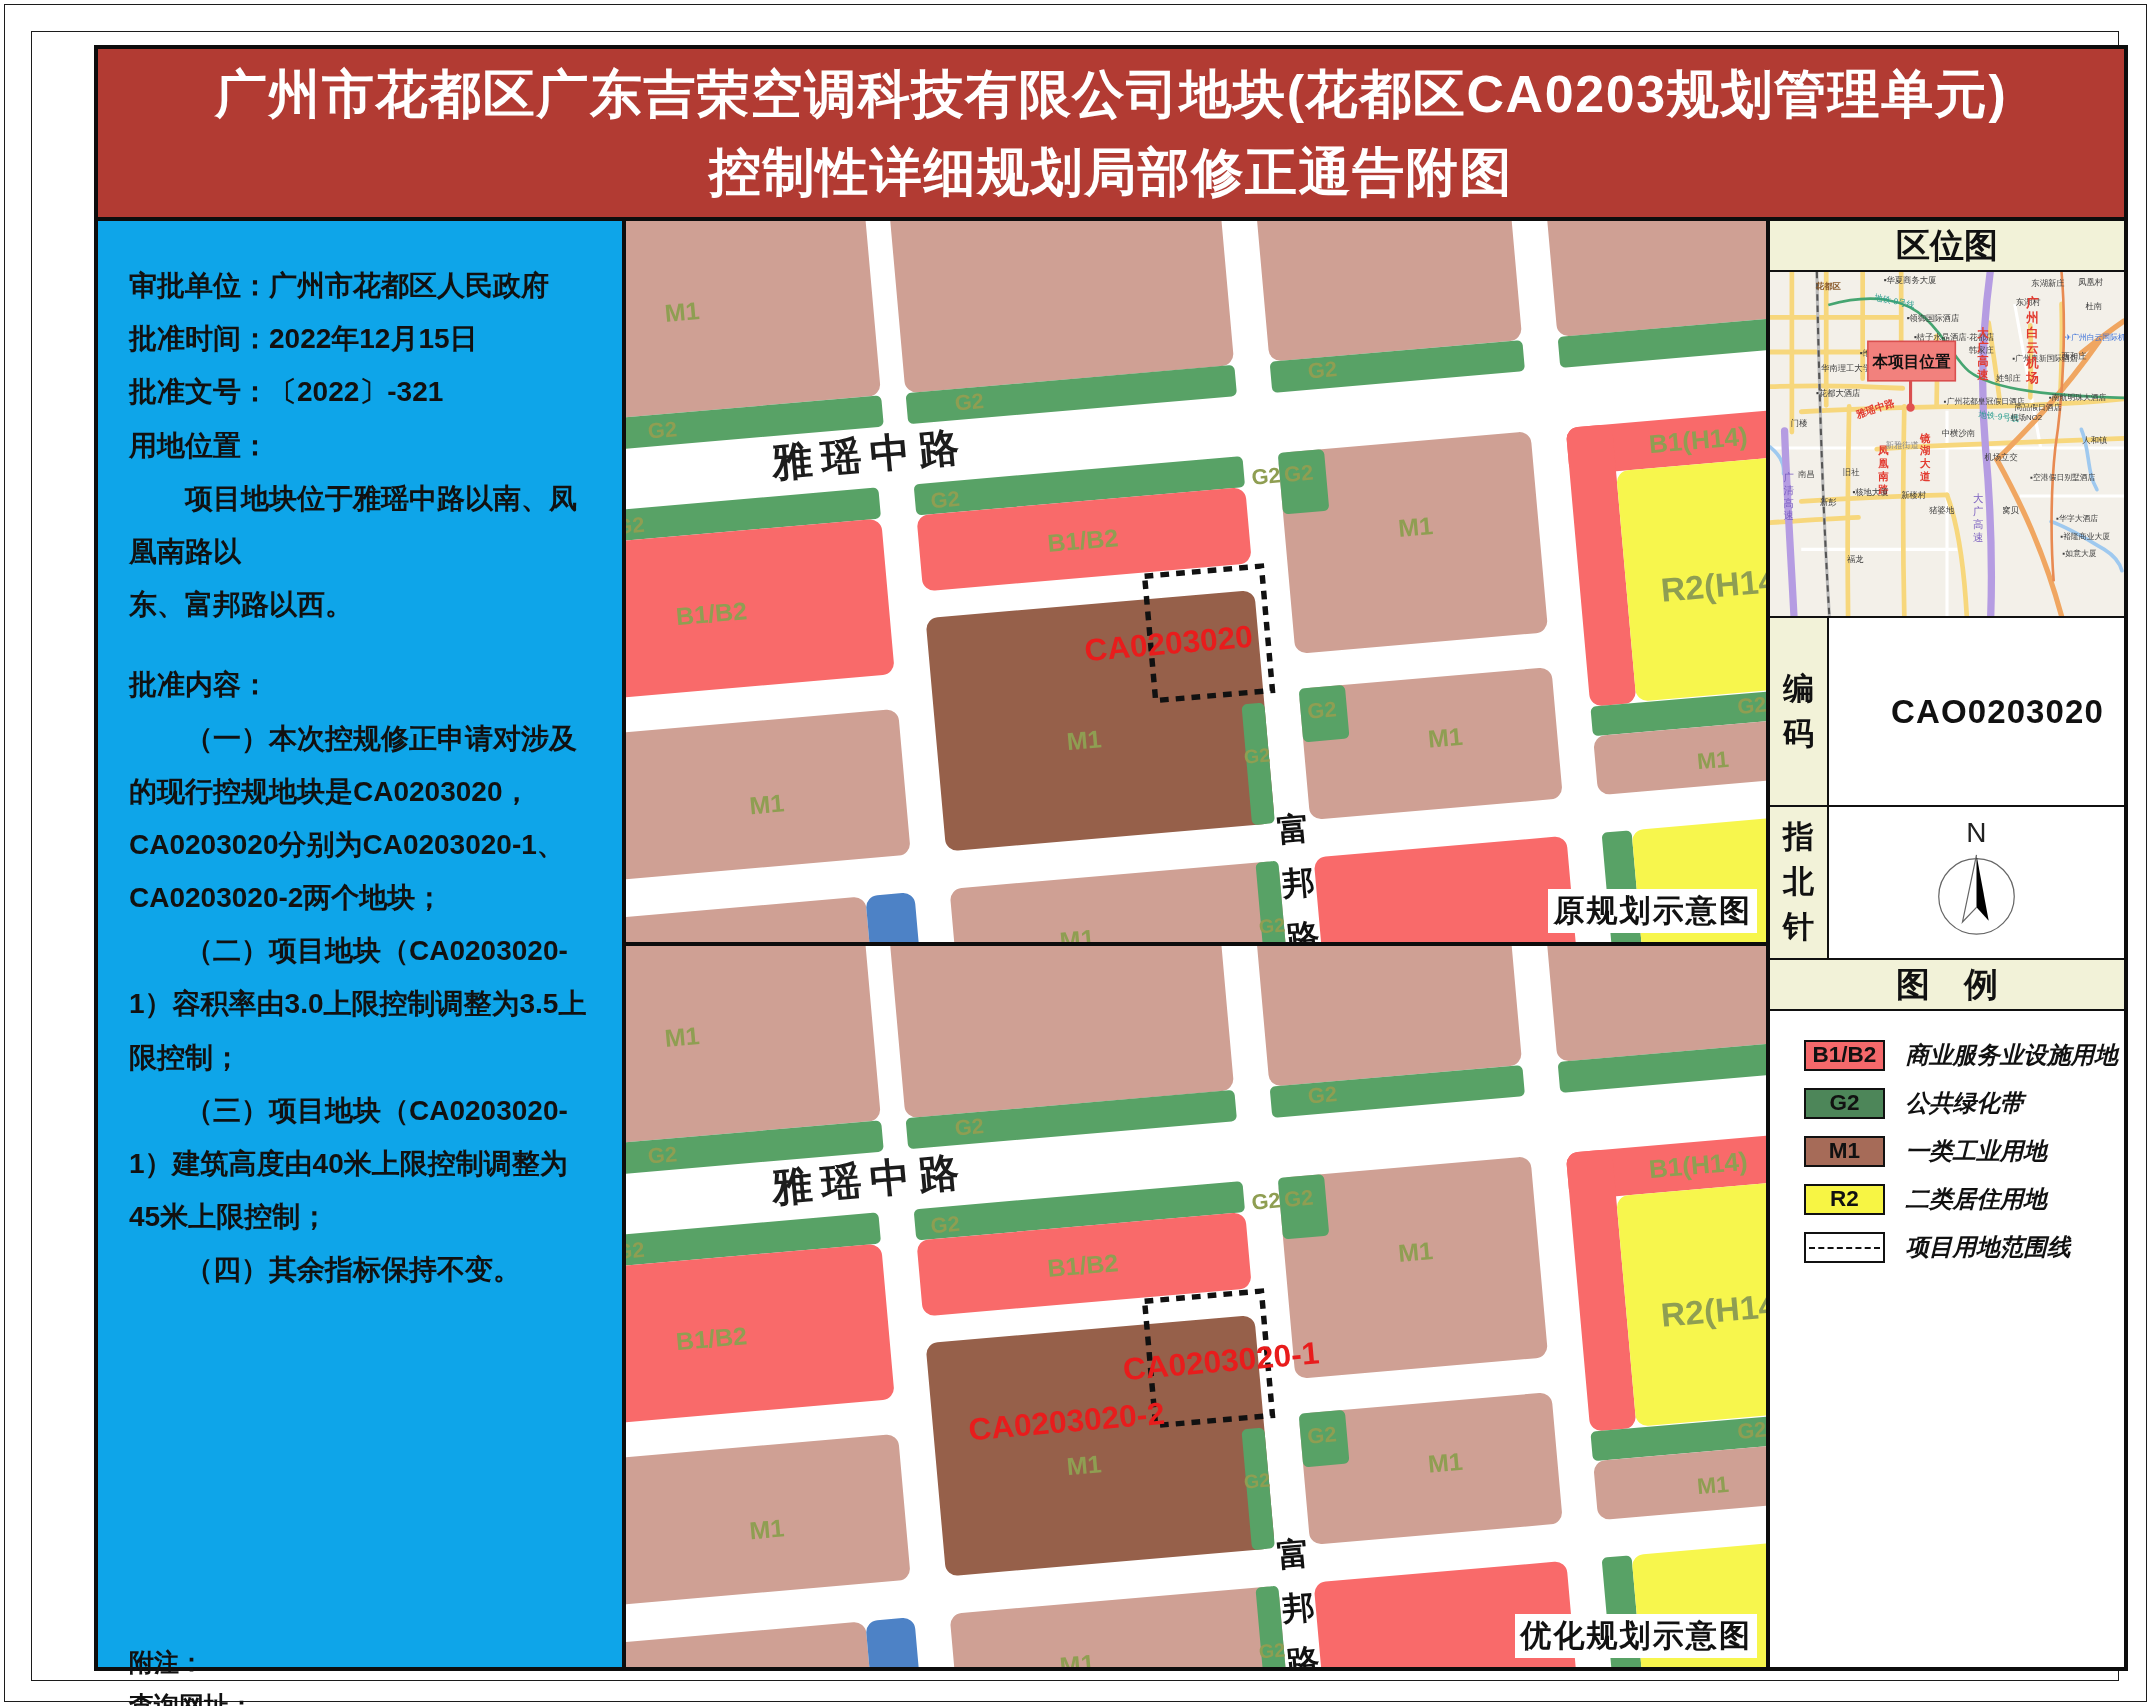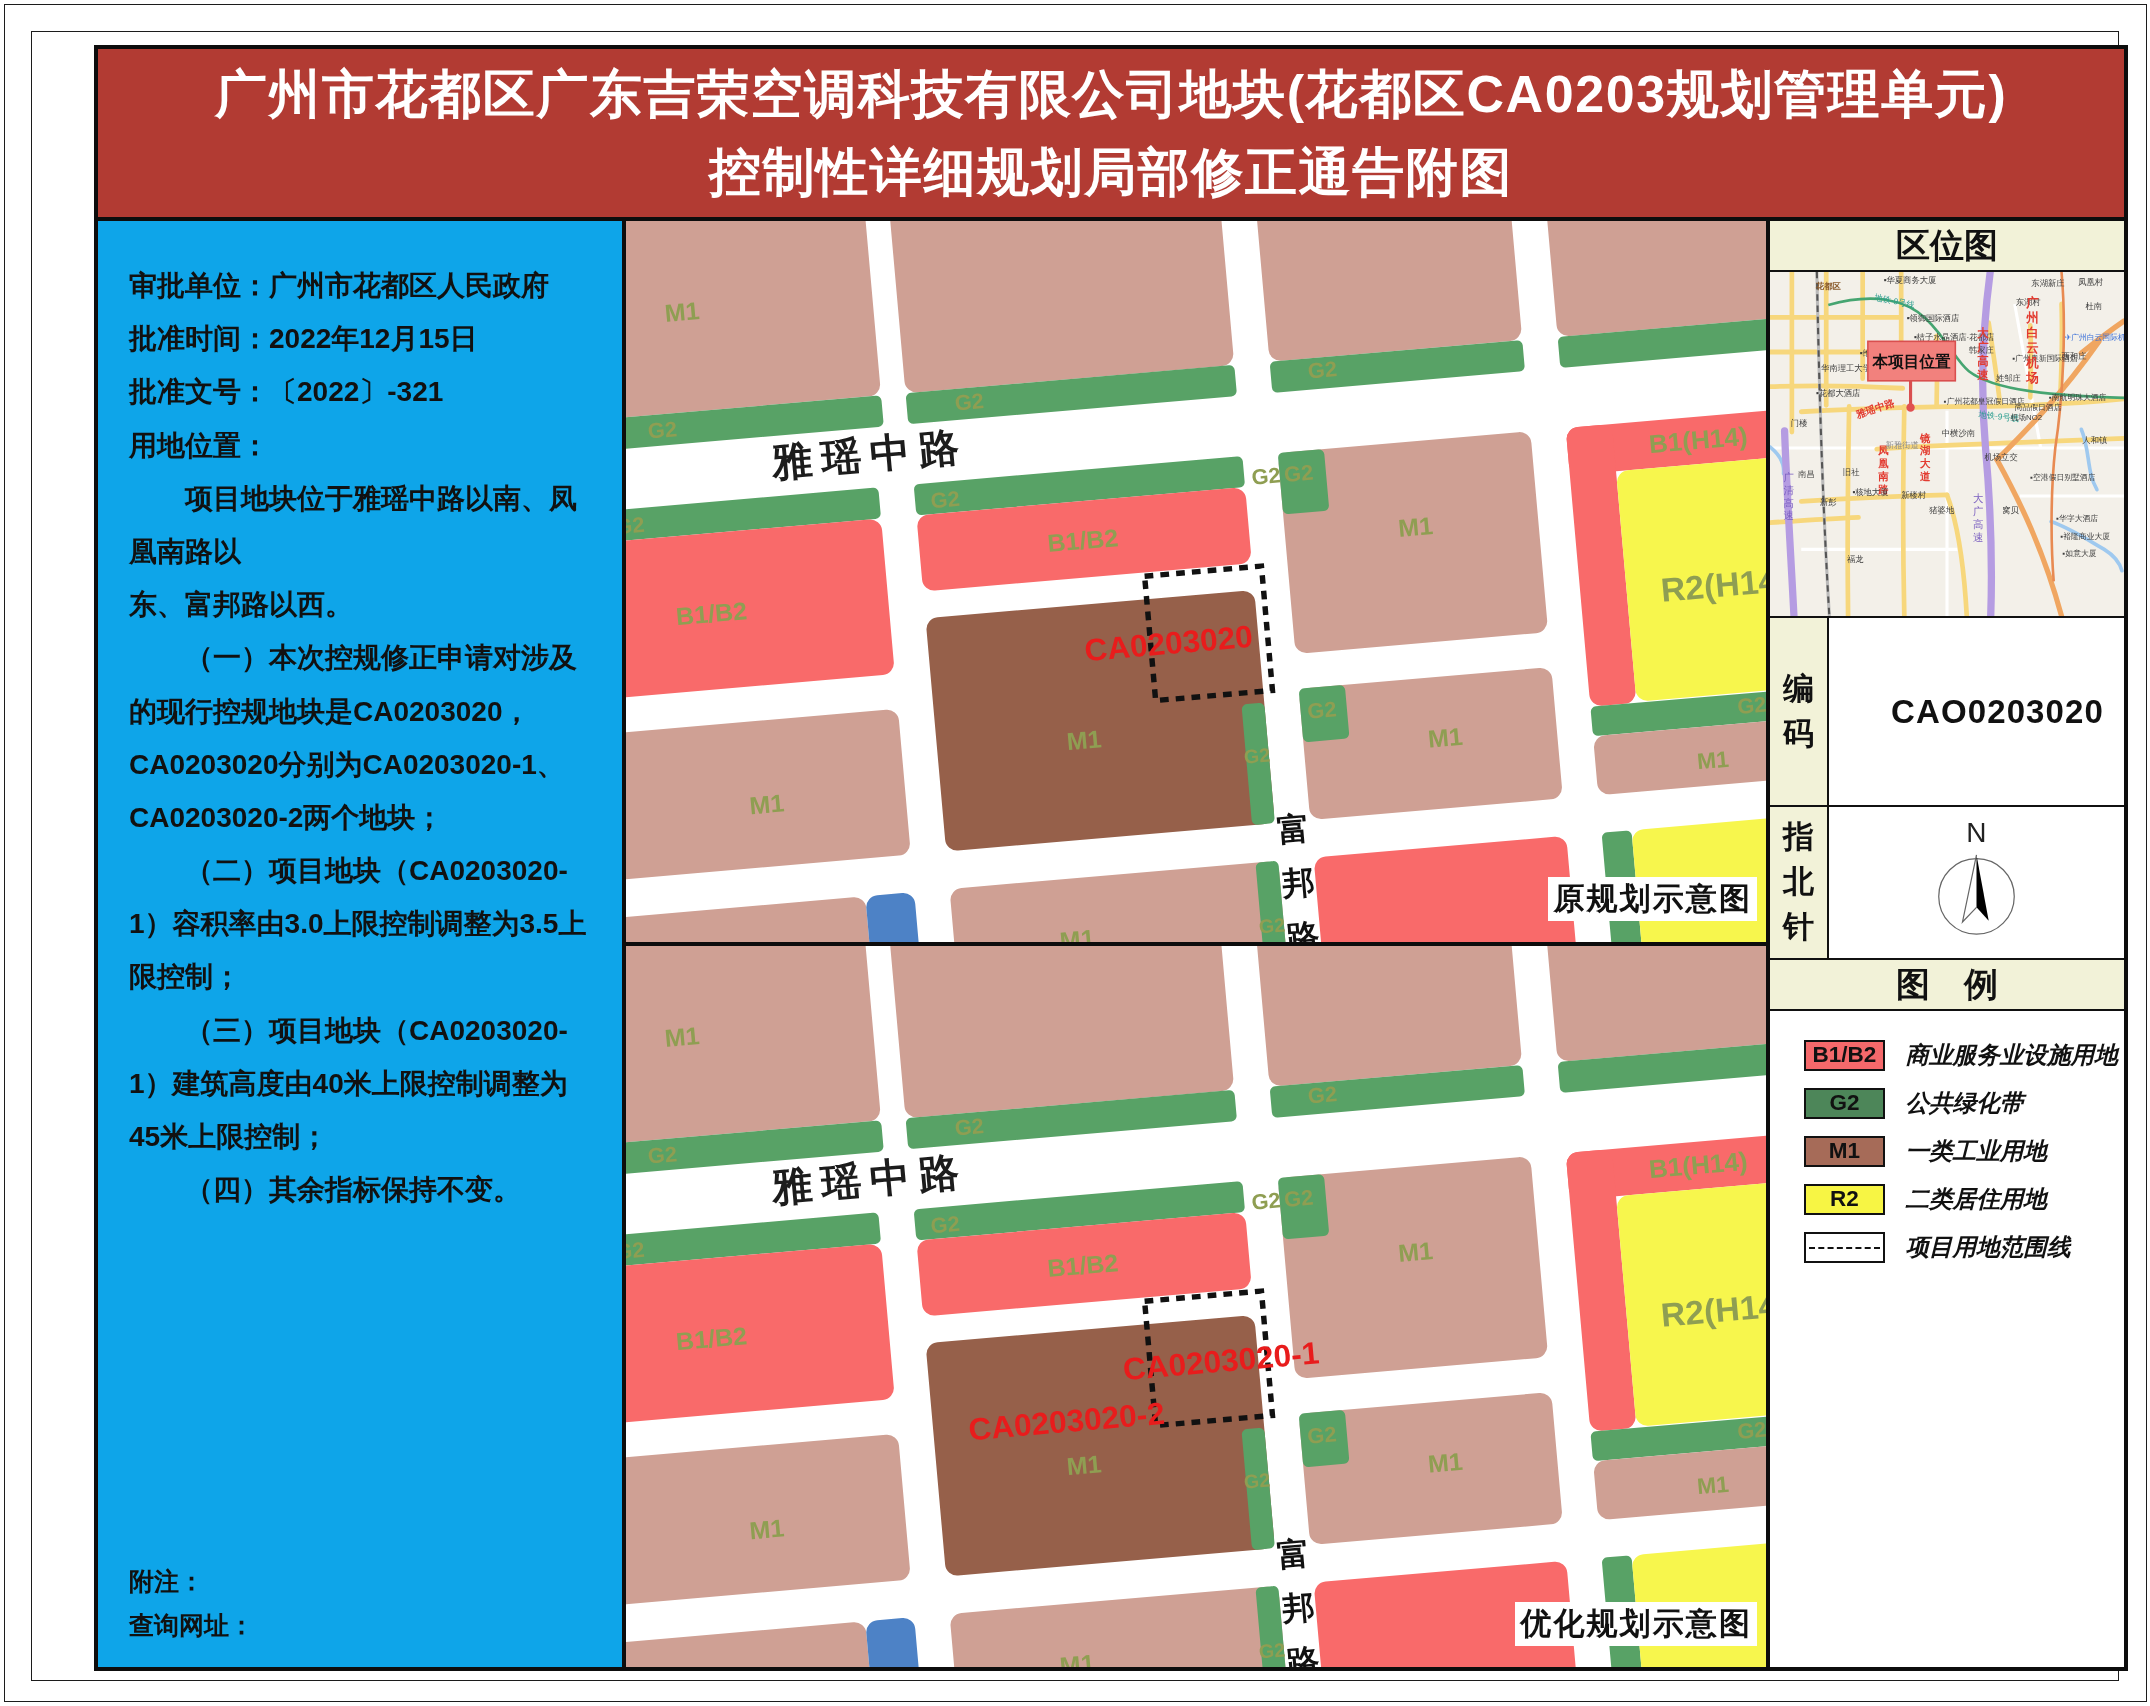--- a/index.html
+++ b/index.html
@@ -19,21 +19,21 @@
   .info .indent{text-indent:2em;}
   .approval p{text-indent:2em;}
   .approval-header{margin-top:27px !important;}
   .notes{margin-top:344px;}
   .notes p{font-size:25px;line-height:1.75;font-weight:600;}
   
   .maps{flex:1;display:flex;flex-direction:column;min-width:0;}
   .plan-map{flex:1;position:relative;overflow:hidden;background:#ffffff;}
   .plan-map:first-child{border-bottom:4.8px solid #0d0d0d;}
   .plan-map svg{position:absolute;left:0;top:0;width:100%;height:100%;}
-  .corner-chip{position:absolute;right:8.6px;bottom:21px;background:#fff;color:#111;
+  .corner-chip{position:absolute;right:8.6px;bottom:9px;background:#fff;color:#111;
                font-size:31px;font-weight:700;padding:1.1px 5.4px;letter-spacing:2.1px;}
   
   .rightcol{width:358px;border-left:4.8px solid #0d0d0d;box-sizing:border-box;display:flex;
             flex-direction:column;background:#fff;}
   .cell-title{height:49px;background:#f2f2d8;border-bottom:2.1px solid #111;display:flex;
               align-items:center;justify-content:center;font-size:34px;font-weight:700;color:#111;}
   .minimap-cell{height:344px;border-bottom:2.7px solid #111;position:relative;background:#f3f0e9;}
   .minimap-cell svg{position:absolute;inset:0;width:100%;height:100%;}
   .rrow{display:flex;border-bottom:2.7px solid #111;}
   .rrow.code{height:187px;gap:42px;}
@@ -72,20 +72,21 @@
 
     <aside class="info">
       <div>
           <p>审批单位：广州市花都区人民政府</p>
           <p>批准时间：2022年12月15日</p>
           <p>批准文号：〔2022〕-321</p>
           <p>用地位置：</p>
           <p class="indent">项目地块位于雅瑶中路以南、凤凰南路以</p>
           <p>东、富邦路以西。</p>
         </div>
+      <p class="approval-header">批准内容：</p>
       <div class="approval">
           <p>（一）本次控规修正申请对涉及的现行控规地块是CA0203020，CA0203020分别为CA0203020-1、CA0203020-2两个地块；</p>
           <p>（二）项目地块（CA0203020-1）容积率由3.0上限控制调整为3.5上限控制；</p>
           <p>（三）项目地块（CA0203020-1）建筑高度由40米上限控制调整为45米上限控制；</p>
           <p>（四）其余指标保持不变。</p>
         </div>
       <div class="notes">
           <p>附注：</p>
           <p>查询网址：</p>
         </div>

